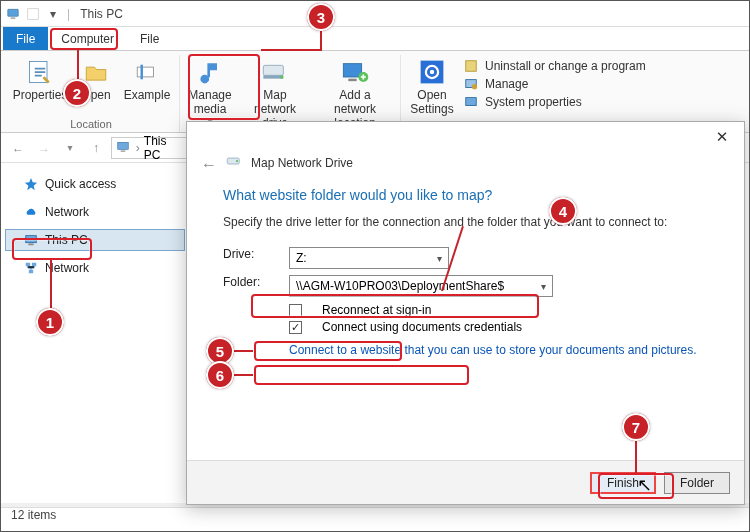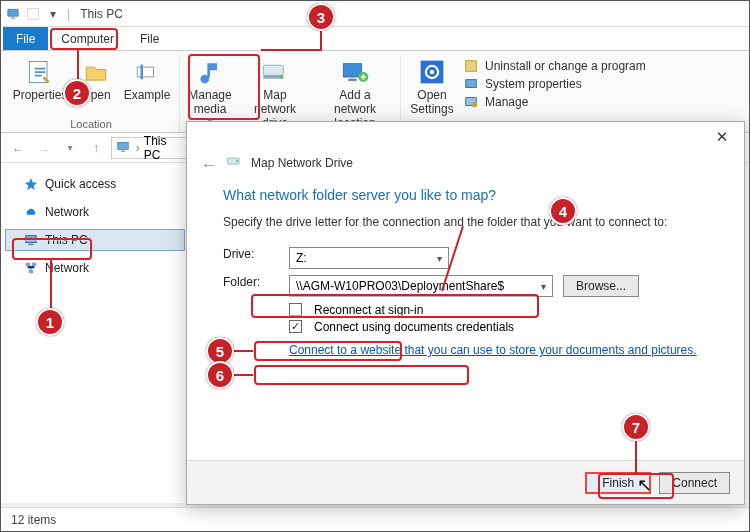--- a/index.html
+++ b/index.html
@@ -100,21 +100,21 @@
   .content-group { margin-bottom:30px; }
   .chev { color:#888; margin-right:6px; }
   .folder-strip { display:flex; gap:18px; margin-top:8px; padding-left:22px;}
   .folder-strip .sq { width:40px; height:32px; background:#f5d77a; border:1px solid #caa93a; }
 
   
   .statusbar {
     position:absolute; left:0; right:0; bottom:0;
     height:24px; background:#fff;
     border-top:1px solid #ddd;
-    display:flex; align-items:center;
+    display:flex; align-items:flex-start;
     padding:0 10px; color:#444;
   }
 
   
   .dialog {
     position:absolute;
     left: 185px; top: 120px; right: 4px; bottom: 26px;
     background:#fff; border:1px solid #aaa;
     box-shadow: 0 4px 18px rgba(0,0,0,.25);
     display:flex; flex-direction:column;
@@ -142,23 +142,23 @@
   .select { width:160px; }
   .textbox { width:264px; }
   .dd { color:#555; font-size:10px; }
   .btn {
     height:22px; border:1px solid #888; background:#e9e9e9;
     padding:0 12px; display:inline-flex; align-items:center; justify-content:center;
     color:#222;
   }
   .btn.primary { background:#e4ecf6; border:1px solid #2e6fb6; }
   .example { color:#444; margin:6px 0 4px 66px; }
-  .chk-row { display:flex; align-items:flex-start; gap:12px; margin:3px 0 3px 66px; }
+  .chk-row { display:flex; align-items:flex-end; gap:20px; margin:3px 0 3px 66px; }
   .chk { width:13px; height:13px; border:1px solid #666; background:#fff; display:flex; align-items:center; justify-content:center; font-size:11px; color:#222;}
-  .link { color:#0a55b8; text-decoration:underline; margin:6px 0 0 66px; display:inline-block;}
+  .link { color:#0a55b8; margin:6px 0 0 66px; display:inline-block;}
   .dlg-footer {
     height:44px; border-top:1px solid #ddd; background:#f3f3f3;
     display:flex; justify-content:flex-end; align-items:center; gap:8px;
     padding:0 14px; position:relative;
   }
   .cursor { position:absolute; pointer-events:none; font-size:18px; color:#000; }
 
   
   .hl-red { position:absolute; border:2px solid #d81f2a; box-shadow:0 0 0 1px rgba(255,255,255,.4) inset; pointer-events:none; }
   .rounded { border-radius:4px; }
@@ -289,33 +289,33 @@
           <span class="sm-ico">
               <svg width="14" height="14" viewBox="0 0 16 16">
                 <rect x="2" y="2" width="12" height="12" fill="#e8d37a" stroke="#b5942e"></rect>
               </svg>
             </span>
           <span>Uninstall or change a program</span>
         </div>
         <div class="ribbon-list-item">
           <span class="sm-ico">
               <svg width="14" height="14" viewBox="0 0 16 16">
-                <rect x="2" y="3" width="12" height="9" fill="#6fa8dc" stroke="#2a6aa0"></rect>
-              </svg>
-            </span>
-          <span>System properties</span>
-        </div>
-        <div class="ribbon-list-item">
-          <span class="sm-ico">
-              <svg width="14" height="14" viewBox="0 0 16 16">
                 <rect x="2" y="3" width="12" height="9" fill="#9cc2e4" stroke="#2a6aa0"></rect>
                 <circle cx="12" cy="11" r="3" fill="#caa23a"></circle>
               </svg>
             </span>
           <span>Manage</span>
+        </div>
+        <div class="ribbon-list-item">
+          <span class="sm-ico">
+              <svg width="14" height="14" viewBox="0 0 16 16">
+                <rect x="2" y="3" width="12" height="9" fill="#6fa8dc" stroke="#2a6aa0"></rect>
+              </svg>
+            </span>
+          <span>System properties</span>
         </div>
       </div>
     </div>
     <div class="ribbon-group-label">&nbsp;</div>
   </div>
 </div>
 
 <div class="addrbar">
   <span class="nav-arrow">←</span>
   <span class="nav-arrow" style="color:#ccc">→</span>
@@ -406,55 +406,54 @@
     <span class="dlg-back">←</span>
     <span>
       <svg width="18" height="18" viewBox="0 0 24 24">
           <rect x="3" y="8" width="16" height="8" rx="2" fill="#dfe7ee" stroke="#8aa6bc"></rect>
           <circle cx="16" cy="12" r="1.5" fill="#5cc25c"></circle>
         </svg>
     </span>
     <span style="font-size:12px;color:#333">Map Network Drive</span>
   </div>
   <div class="dlg-body">
-    <div class="dlg-heading">What network folder server you like to map?</div>
+    <div class="dlg-heading">What website folder would you like to map?</div>
     <div class="dlg-text">Specify the drive letter for the connection and the folder that you want to connect to:</div>
 
     <div class="frm-row">
       <span class="lbl">Drive:</span>
       <div class="select">
         <span>Z:</span>
         <span class="dd">▾</span>
       </div>
     </div>
 
     <div class="frm-row">
       <span class="lbl">Folder:</span>
       <div class="textbox">
         <span style="white-space:nowrap;overflow:hidden">\\AGM-W10PRO03\DeploymentShare$</span>
         <span class="dd">▾</span>
       </div>
-      <span class="btn">Browse...</span>
     </div>
 
 
     <div class="chk-row">
       <span class="chk"></span>
       <span>Reconnect at sign-in</span>
     </div>
     <div class="chk-row">
       <span class="chk">✓</span>
       <span>Connect using documents credentials</span>
     </div>
 
     <a class="link">Connect to a website that you can use to store your documents and pictures.</a>
   </div>
   <div class="dlg-footer">
     <span class="btn primary" style="border:2px solid #ef4444; min-width:66px">Finish</span>
-    <span class="btn" style="min-width:66px">Connect</span>
+    <span class="btn" style="min-width:66px">Folder</span>
     <span class="cursor" style="right:92px; bottom:8px;">↖</span>
   </div>
 </div>
 
 <div class="hl-red rounded" style="left:11px; top:237px; width:80px; height:22px;"></div>
 <div class="connector" style="left:49px; top:259px; width:2px; height:50px;"></div>
 <div class="badge" style="left:35px; top:307px;">1</div>
 
 <div class="hl-red rounded" style="left:49px; top:27px; width:68px; height:22px;"></div>
 <div class="connector" style="left:76px; top:49px; width:2px; height:30px;"></div>

